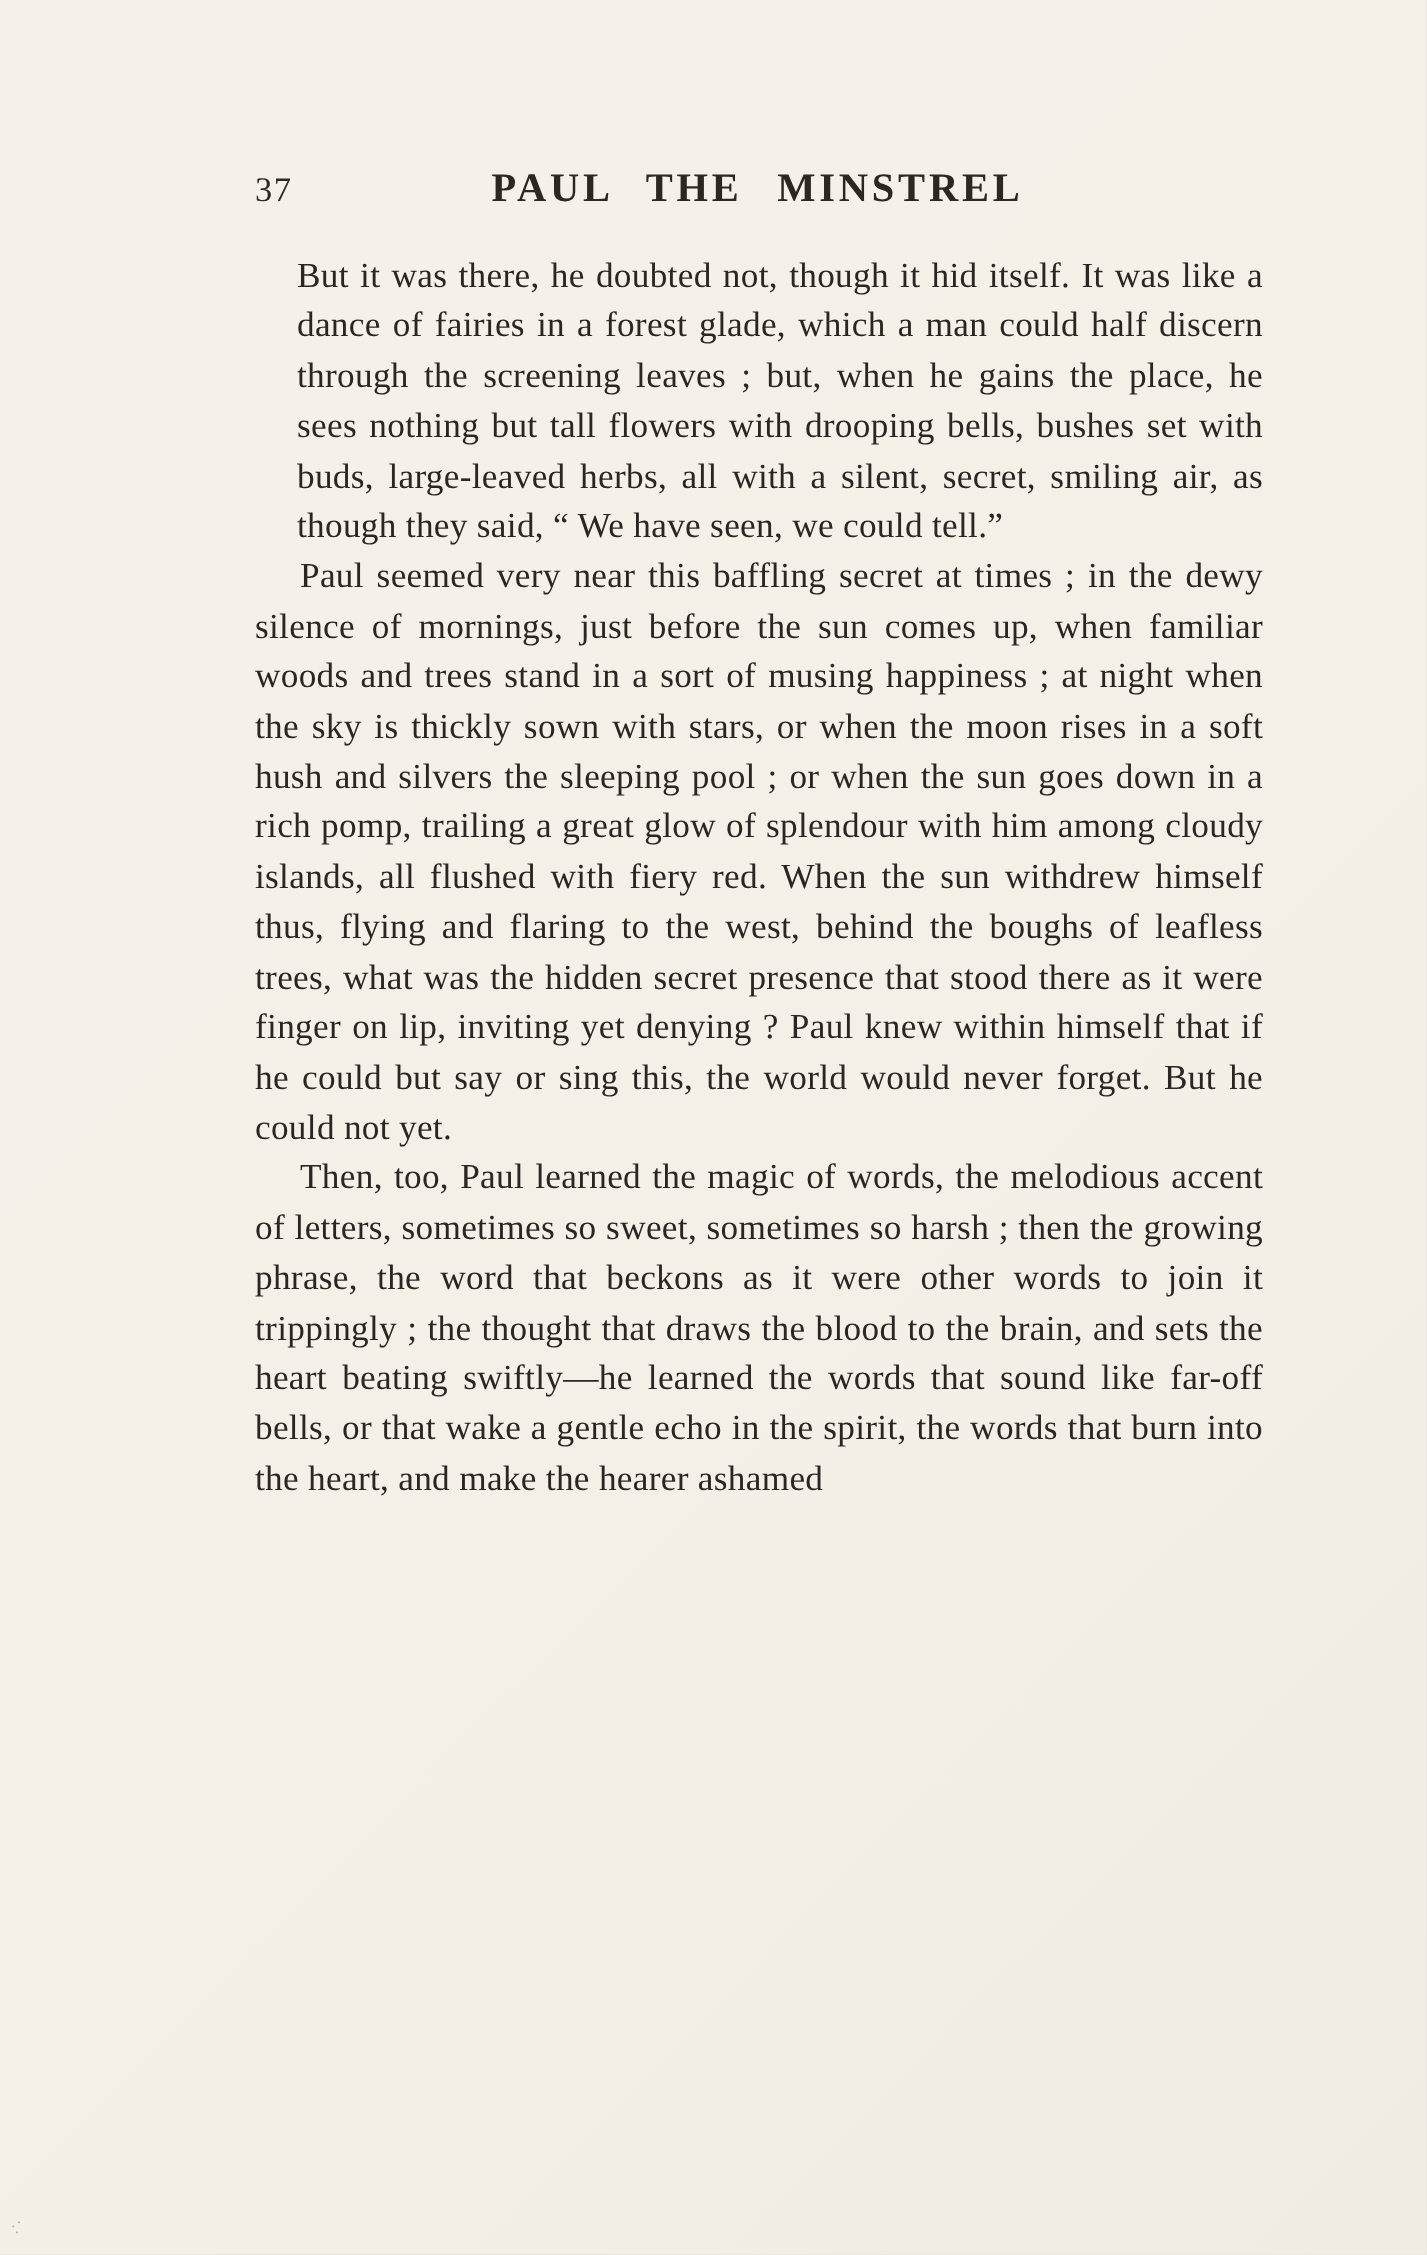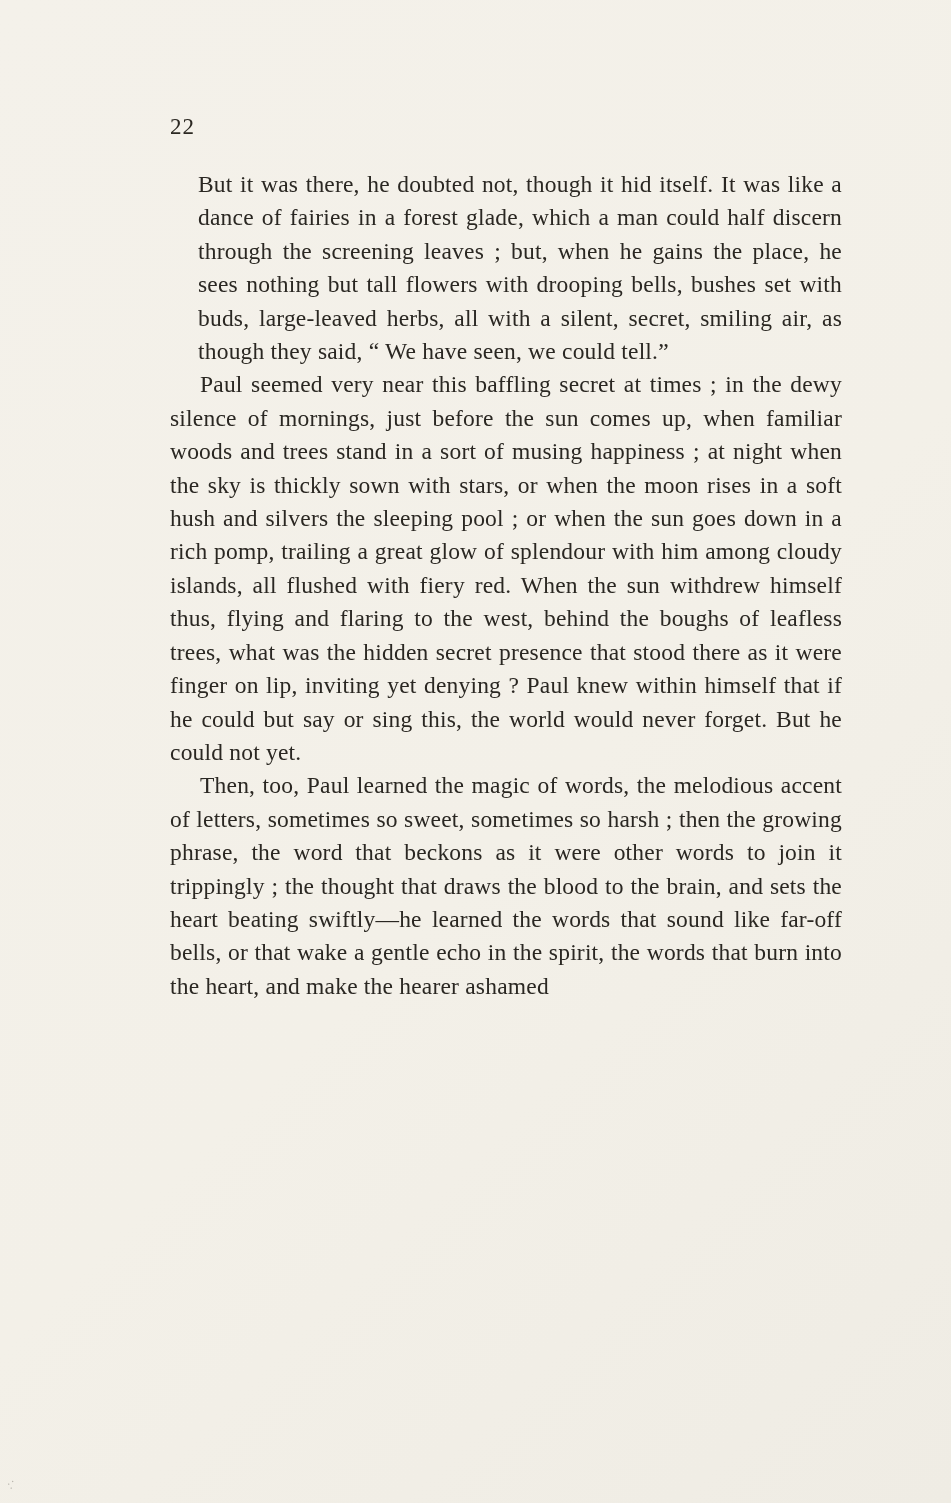--- a/index.html
+++ b/index.html
@@ -72,21 +72,22 @@
     transform: rotate(12deg);
     opacity: 0.7;
   }
 </style>
 </head>
 <body>
 
 <div class="page">
 
   <div class="header">
-    <span class="page-number">22</span>
+    <span class="page-number">37</span>
+    <span class="running-title">PAUL  THE  MINSTREL</span>
   </div>
 
   <div class="body-text">
     <p class="no-indent">But it was there, he doubted not, though it hid itself.  It was like a dance of fairies in a forest glade, which a man could half discern through the screening leaves ;  but, when he gains the place, he sees nothing but tall flowers with drooping bells, bushes set with buds, large-leaved herbs, all with a silent, secret, smiling air, as though they said, “ We have seen, we could tell.”</p>
     <p>Paul seemed very near this baffling secret at times ;  in the dewy silence of mornings, just before the sun comes up, when familiar woods and trees stand in a sort of musing happiness ;  at night when the sky is thickly sown with stars, or when the moon rises in a soft hush and silvers the sleeping pool ;  or when the sun goes down in a rich pomp, trailing a great glow of splendour with him among cloudy islands, all flushed with fiery red.  When the sun withdrew himself thus, flying and flaring to the west, behind the boughs of leafless trees, what was the hidden secret presence that stood there as it were finger on lip, inviting yet denying ? Paul knew within himself that if he could but say or sing this, the world would never forget.  But he could not yet.</p>
     <p>Then, too, Paul learned the magic of words, the melodious accent of letters, sometimes so sweet, sometimes so harsh ;  then the growing phrase, the word that beckons as it were other words to join it trippingly ;  the thought that draws the blood to the brain, and sets the heart beating swiftly—he learned the words that sound like far-off bells, or that wake a gentle echo in the spirit, the words that burn into the heart, and make the hearer ashamed</p>
   </div>
 
   <span class="scan-artifact">⁖</span>
 

